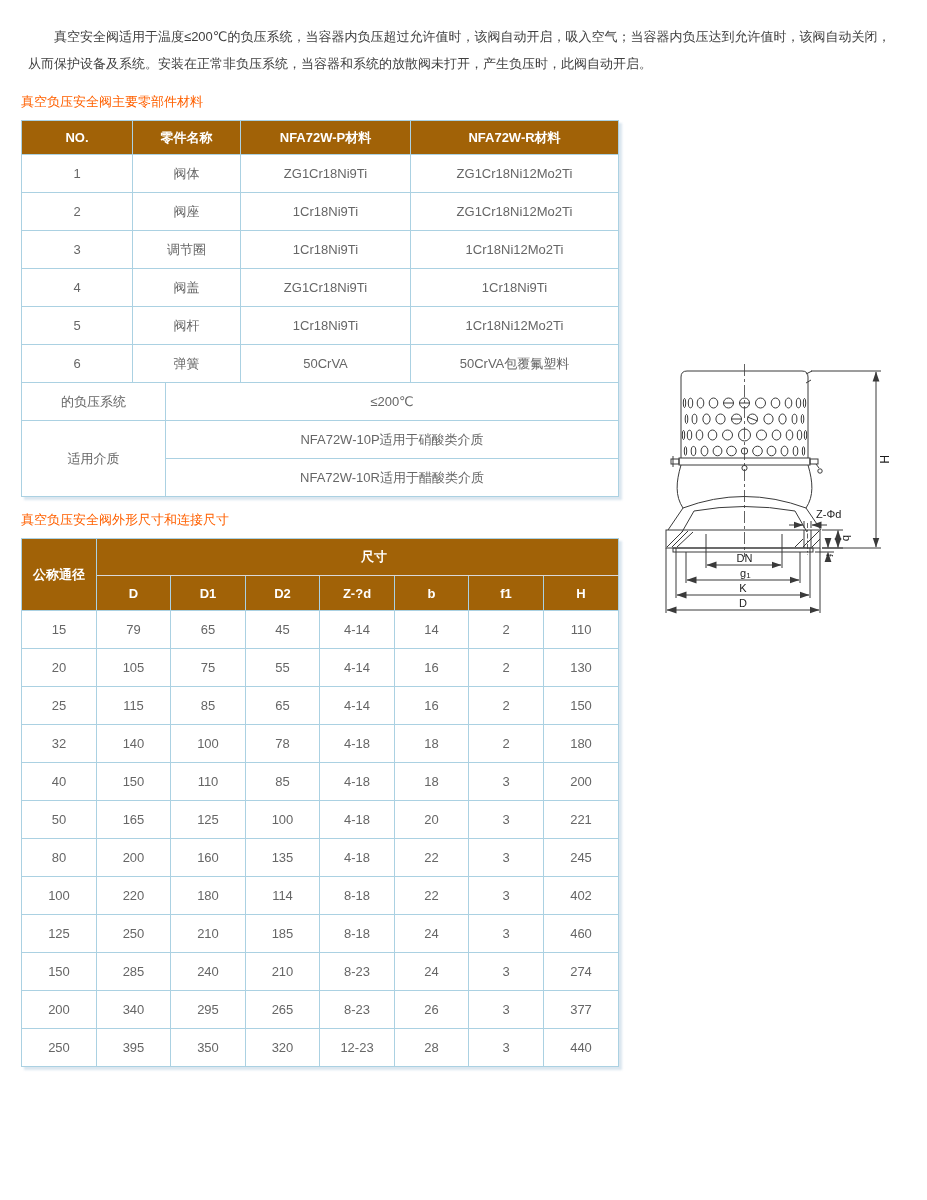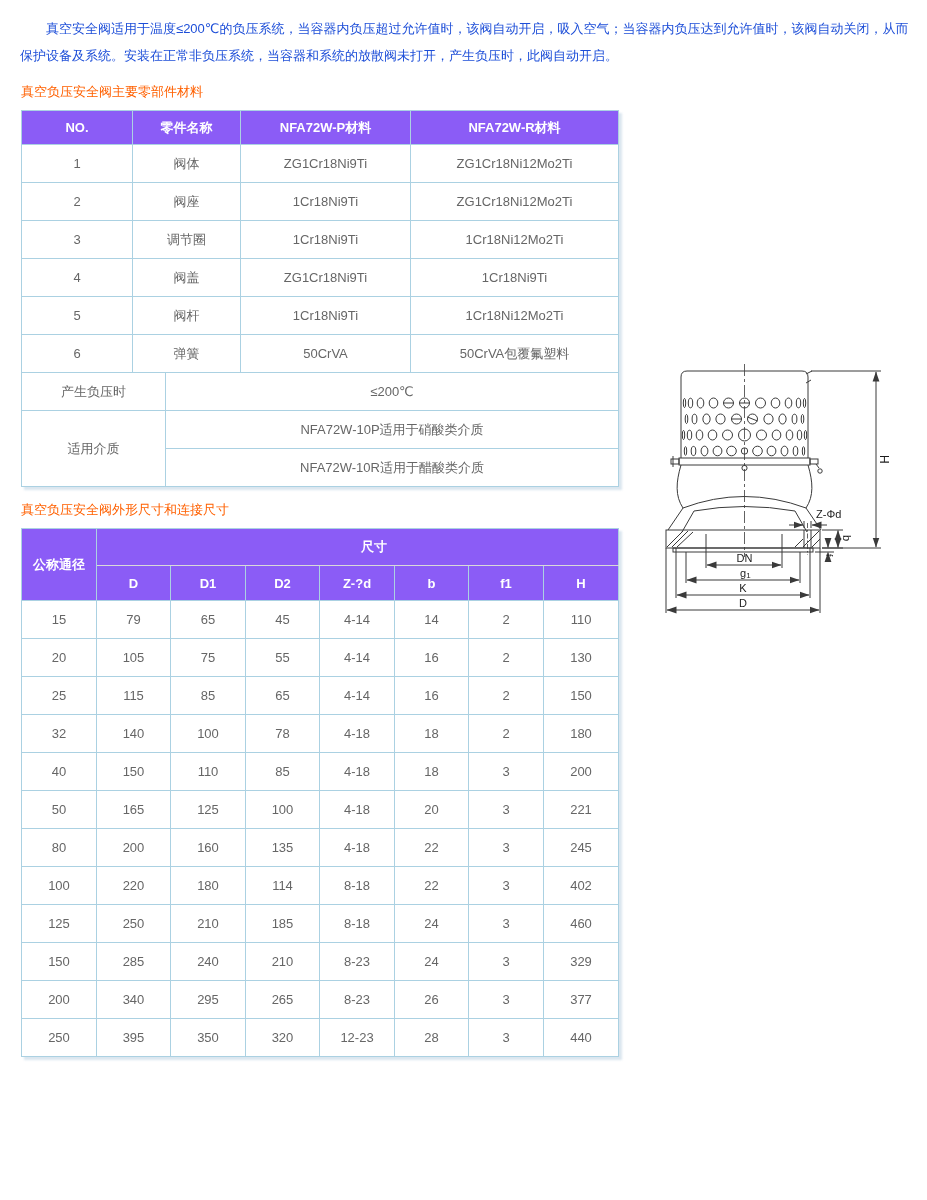--- a/index.html
+++ b/index.html
@@ -1,25 +1,25 @@
 <!DOCTYPE html>
 <html><head>
 <meta charset="utf-8">
 <style>
   html,body{margin:0;padding:0;background:#ffffff;}
   body{font-family:"Liberation Sans","DejaVu Sans",sans-serif;}
   .page{position:relative;width:927px;height:1200px;background:#fff;overflow:hidden;}
-  .intro{margin:8px;padding:7px 10px 0 12px;text-indent:2em;font-size:13px;line-height:27px;color:#1d4ed8;}
+  .intro{margin:16px;padding:7px 10px 0 12px;text-indent:2em;font-size:13px;line-height:27px;color:#404040;}
   h3.sec{font-size:13px;font-weight:normal;color:#ff6000;margin:14px 0 9px 21px;}
   h3.sec2{}
   table{border-collapse:collapse;table-layout:fixed;width:597px;margin-left:21px;
         box-shadow:3px 3px 2px rgba(176,199,219,0.45);}
   td{border:1px solid #abd1e2;background:#fff;color:#666;font-size:13px;text-align:center;
      height:37px;padding:0 2px;overflow:hidden;}
-  th{background:#8b5cf6;color:#fff;font-size:13px;font-weight:bold;text-align:center;
+  th{background:#a16207;color:#fff;font-size:13px;font-weight:bold;text-align:center;
      border:1px solid #abd1e2;padding:0 2px;}
   th + th{border-left-color:#d9d9d9;}
   .t1 thead th{height:33px;}
   .t2 thead tr:first-child th{height:36px;}
   .t2 thead tr:first-child th:nth-child(2){border-bottom-color:#d9d9d9;padding-left:35px;}
   .t2 thead tr:last-child th{height:34px;}
   .drawing{position:absolute;left:650px;top:356px;width:277px;height:272px;}
   .drawing svg{display:block;}
   .dim-label{font-size:11px;fill:#1c1c1c;}
 </style>
@@ -79,21 +79,21 @@
           <td colspan="1">1Cr18Ni9Ti</td>
           <td colspan="1">1Cr18Ni12Mo2Ti</td>
         </tr>
         <tr>
           <td colspan="1">6</td>
           <td colspan="2">弹簧</td>
           <td colspan="1">50CrVA</td>
           <td colspan="1">50CrVA包覆氟塑料</td>
         </tr>
         <tr>
-          <td colspan="2" rowspan="1">产生负压时</td>
+          <td colspan="2" rowspan="1">的负压系统</td>
           <td colspan="3">≤200℃</td>
         </tr>
         <tr>
           <td colspan="2" rowspan="2">适用介质</td>
           <td colspan="3">NFA72W-10P适用于硝酸类介质</td>
         </tr>
         <tr>
           <td colspan="3">NFA72W-10R适用于醋酸类介质</td>
         </tr>
       </tbody>
@@ -219,21 +219,21 @@
           <td>460</td>
         </tr>
         <tr>
           <td>150</td>
           <td>285</td>
           <td>240</td>
           <td>210</td>
           <td>8-23</td>
           <td>24</td>
           <td>3</td>
-          <td>329</td>
+          <td>274</td>
         </tr>
         <tr>
           <td>200</td>
           <td>340</td>
           <td>295</td>
           <td>265</td>
           <td>8-23</td>
           <td>26</td>
           <td>3</td>
           <td>377</td>

